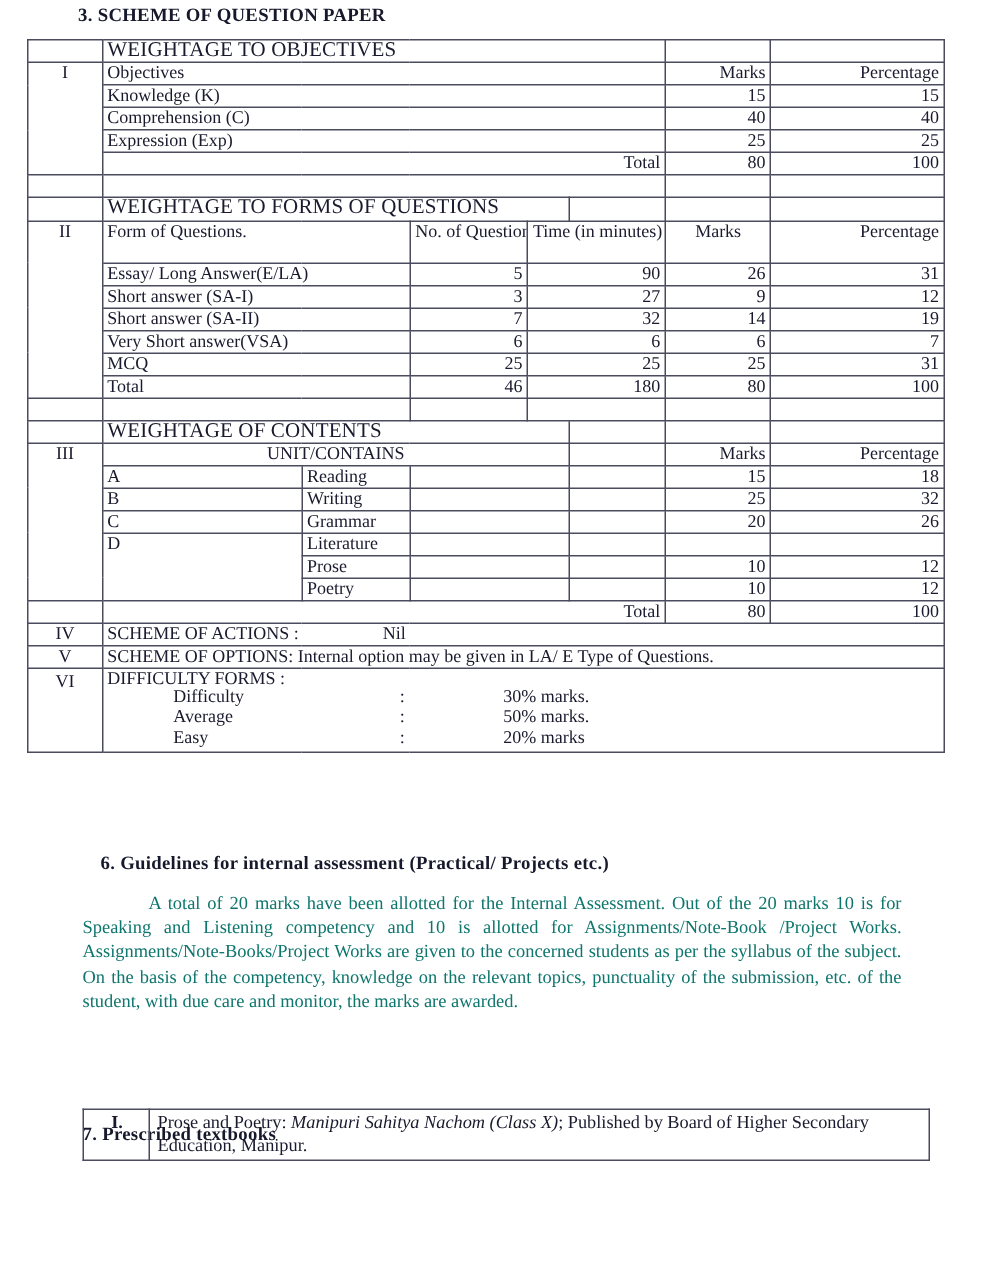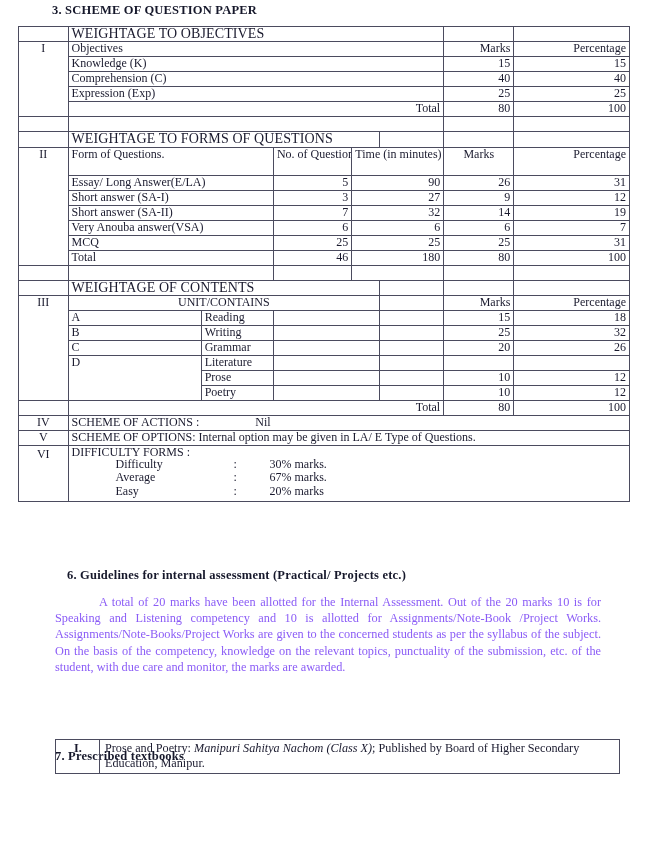--- a/index.html
+++ b/index.html
@@ -52,32 +52,32 @@
   .blankrow td{height:11px;border-top:none;}
   .hdr-band{font-size:14px;letter-spacing:.1px;}
   .num{text-align:right;padding-right:5px;}
   .ctr{text-align:center;}
   .rt{text-align:right;padding-right:6px;}
   .wrapcell{white-space:normal;line-height:1.0;}
   .pad-l{padding-left:5px;}
   .spacer-cell{border-left:1px solid #4b4b5e;border-right:1px solid #4b4b5e;}
 
   
-  .dl-row{display:flex;font-size:12px;line-height:1.12;}
+  .dl-row{display:flex;font-size:12px;line-height:1.12;gap:33px;}
   .dl-name{width:118px;padding-left:44px;}
   .dl-colon{width:36px;}
   .dl-val{}
 
   
   .para{
     position:absolute;left:55px;top:594px;width:546px;
     font-size:12.3px;line-height:1.32;
     text-align:justify;
     text-indent:44px;
-    color:#8b5cf6;
+    color:#0f766e;
   }
 
   
   .books-wrap{position:absolute;left:55px;top:739px;width:565px;}
   table.books{
     border-collapse:collapse;width:565px;table-layout:fixed;
     font-size:12.2px;line-height:1.22;
   }
   table.books td{
     border:1px solid #4b4b5e;
@@ -184,21 +184,21 @@
         <td class="num">12</td>
       </tr>
       <tr>
         <td class="pad-l" colspan="2">Short answer (SA-II)</td>
         <td class="num">7</td>
         <td class="num" colspan="2">32</td>
         <td class="num">14</td>
         <td class="num">19</td>
       </tr>
       <tr>
-        <td class="pad-l" colspan="2">Very Anouba answer(VSA)</td>
+        <td class="pad-l" colspan="2">Very Short answer(VSA)</td>
         <td class="num">6</td>
         <td class="num" colspan="2">6</td>
         <td class="num">6</td>
         <td class="num">7</td>
       </tr>
       <tr>
         <td class="pad-l" colspan="2">MCQ</td>
         <td class="num">25</td>
         <td class="num" colspan="2">25</td>
         <td class="num">25</td>
@@ -310,21 +310,21 @@
         <td class="pad-l" colspan="7" style="padding-bottom:3px">
           <div>DIFFICULTY FORMS :</div>
           <div class="dl-row">
             <span class="dl-name">Difficulty</span>
             <span class="dl-colon">:</span>
             <span class="dl-val">30% marks.</span>
           </div>
           <div class="dl-row">
             <span class="dl-name">Average</span>
             <span class="dl-colon">:</span>
-            <span class="dl-val">67% marks.</span>
+            <span class="dl-val">50% marks.</span>
           </div>
           <div class="dl-row">
             <span class="dl-name">Easy</span>
             <span class="dl-colon">:</span>
             <span class="dl-val">20% marks</span>
           </div>
         </td>
       </tr>
 
     </tbody>

